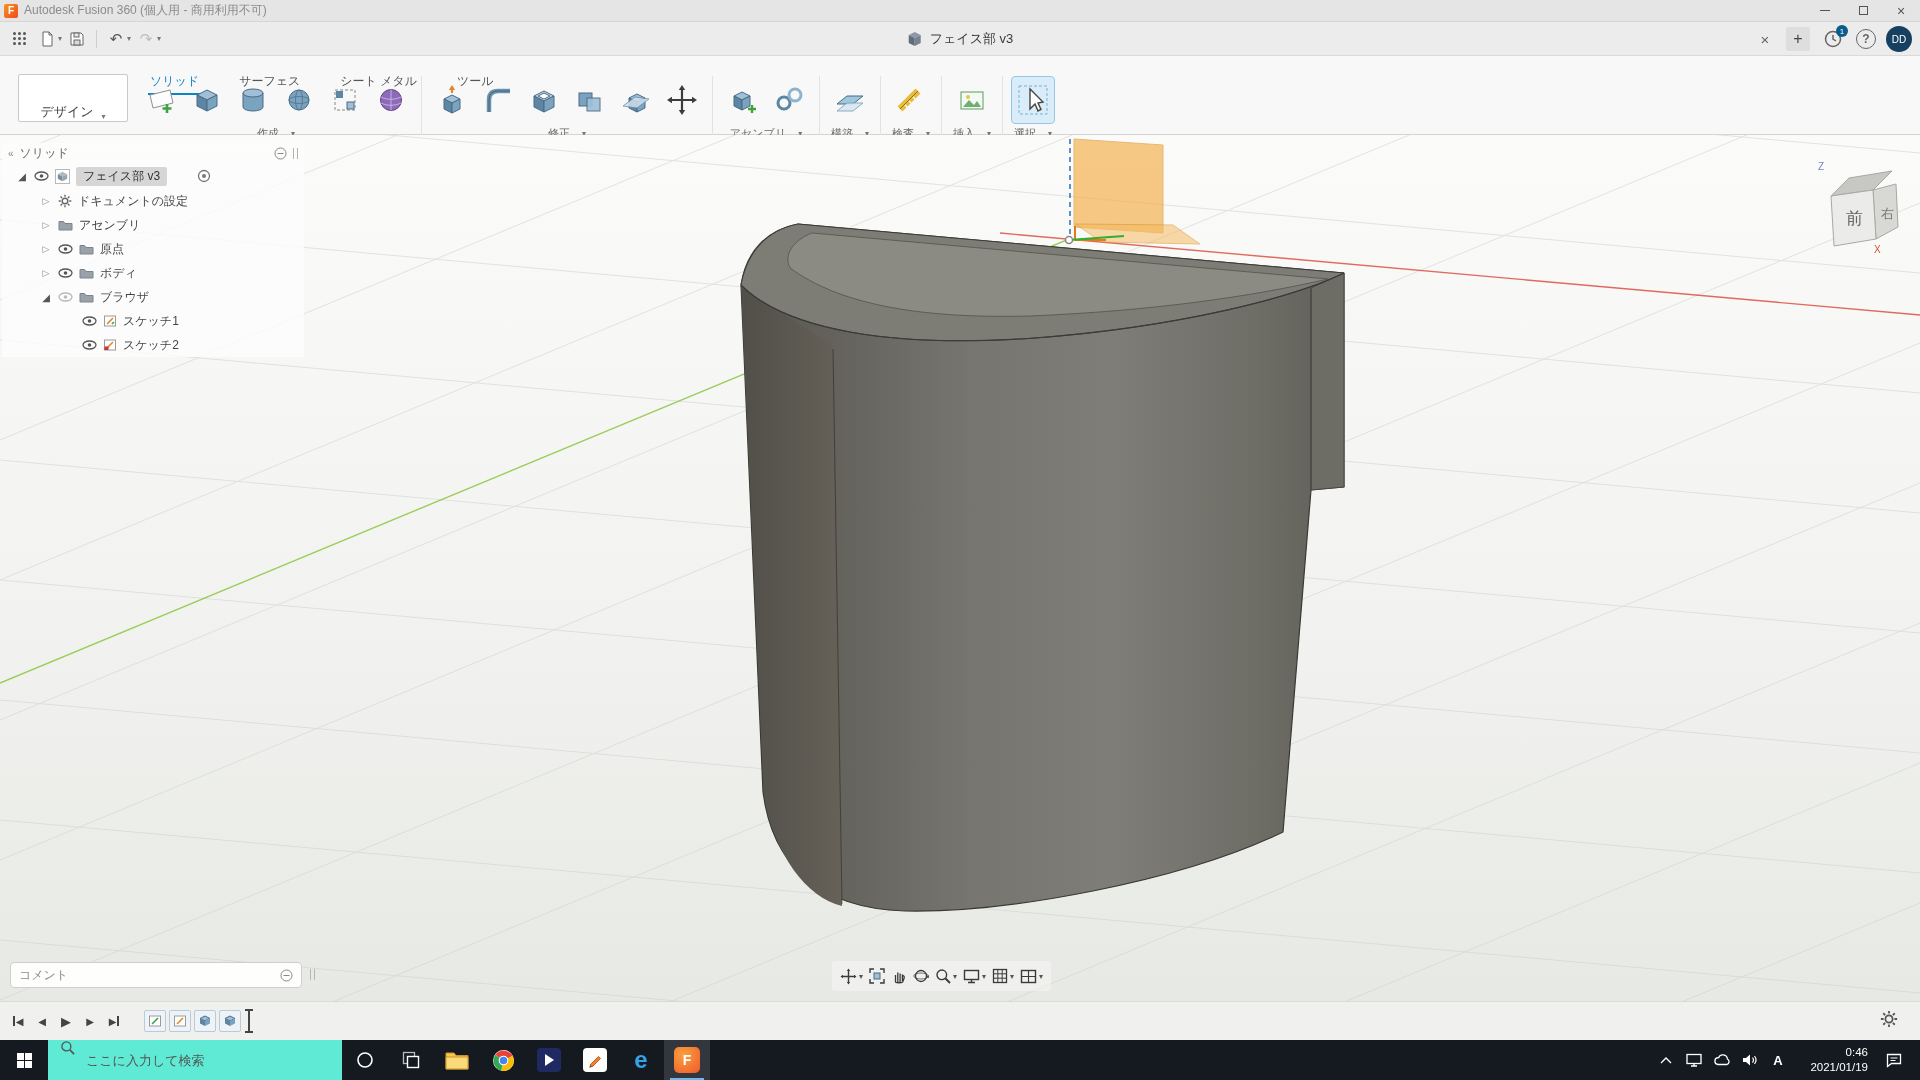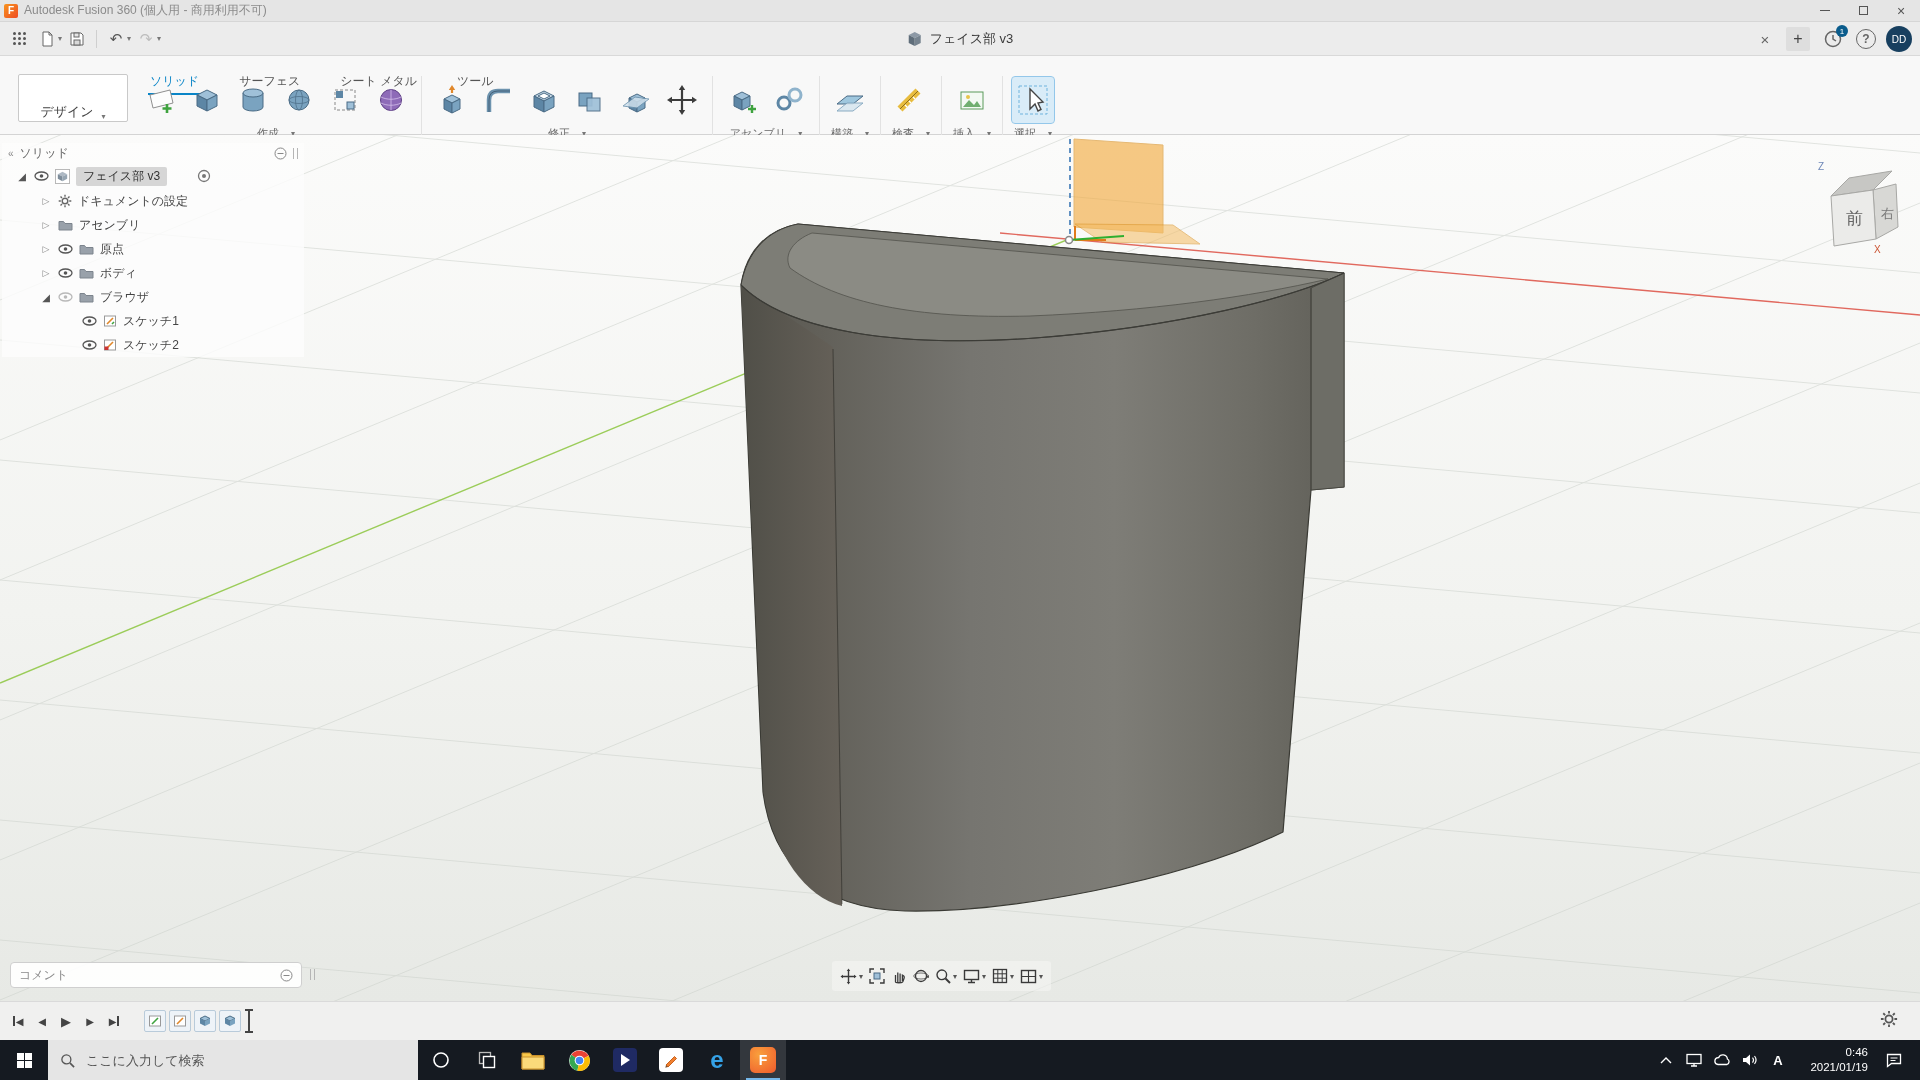--- a/index.html
+++ b/index.html
@@ -72,21 +72,21 @@
   .tmarker:before{top:-2px}.tmarker:after{bottom:-2px}
   #settings-gear{position:absolute;right:22px;top:1010px}
   
   #viewcube{position:absolute;left:1812px;top:158px;width:100px;height:100px}
   
   #taskbar{position:absolute;left:0;top:1040px;width:1920px;height:40px;background:#151a21;display:flex;align-items:stretch}
   .tb-btn{width:48px;display:flex;align-items:center;justify-content:center}
   .tb-app{width:46px;display:flex;align-items:center;justify-content:center;position:relative}
   .tb-app.active{background:rgba(255,255,255,.13)}
   .tb-app.active:after{content:"";position:absolute;left:6px;right:6px;bottom:0;height:2.5px;background:#75b6e8}
-  #tb-search{width:370px;display:flex;align-items:center;background:#e5e5e5;position:relative}
+  #tb-search{width:294px;display:flex;align-items:flex-start;background:#5eead4;position:relative}
   #tb-search input{width:100%;height:100%;border:0;background:transparent;padding-left:38px;font-size:13px;color:#333;font-family:inherit;outline:none}
   #tb-search input::placeholder{color:#555;opacity:1}
   #tb-search svg{position:absolute;left:12px}
   .tray{margin-left:auto;display:flex;align-items:center;gap:4px;padding-right:8px}
   .tray-ic{width:24px;height:40px;display:flex;align-items:center;justify-content:center}
   .ime{color:#fff;font-size:13px;font-weight:bold}
   .clock{width:78px;text-align:right;color:#fff;font-size:11.5px;line-height:1.3;padding-right:4px}
   .ec{color:#35a3e8;font-size:24px;font-weight:bold;line-height:1}
   .fusion-tb{width:26px;height:26px;border-radius:5px;background:radial-gradient(circle at 35% 30%,#f9a03c,#ef5b2d);color:#fff;font-weight:bold;font-size:14px;display:flex;align-items:center;justify-content:center}
   .media-tb{width:24px;height:24px;border-radius:4px;background:#1f2a63;display:flex;align-items:center;justify-content:center}

